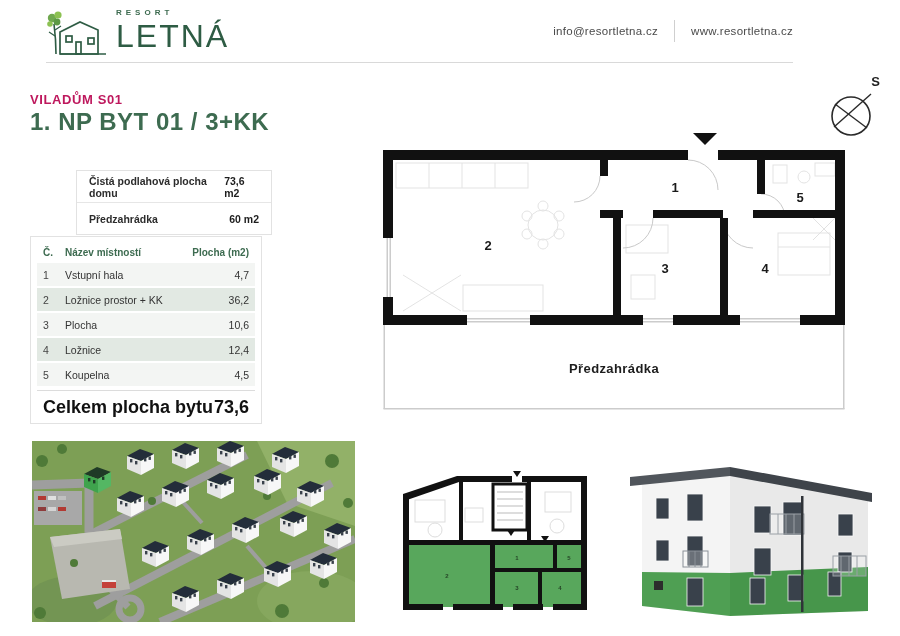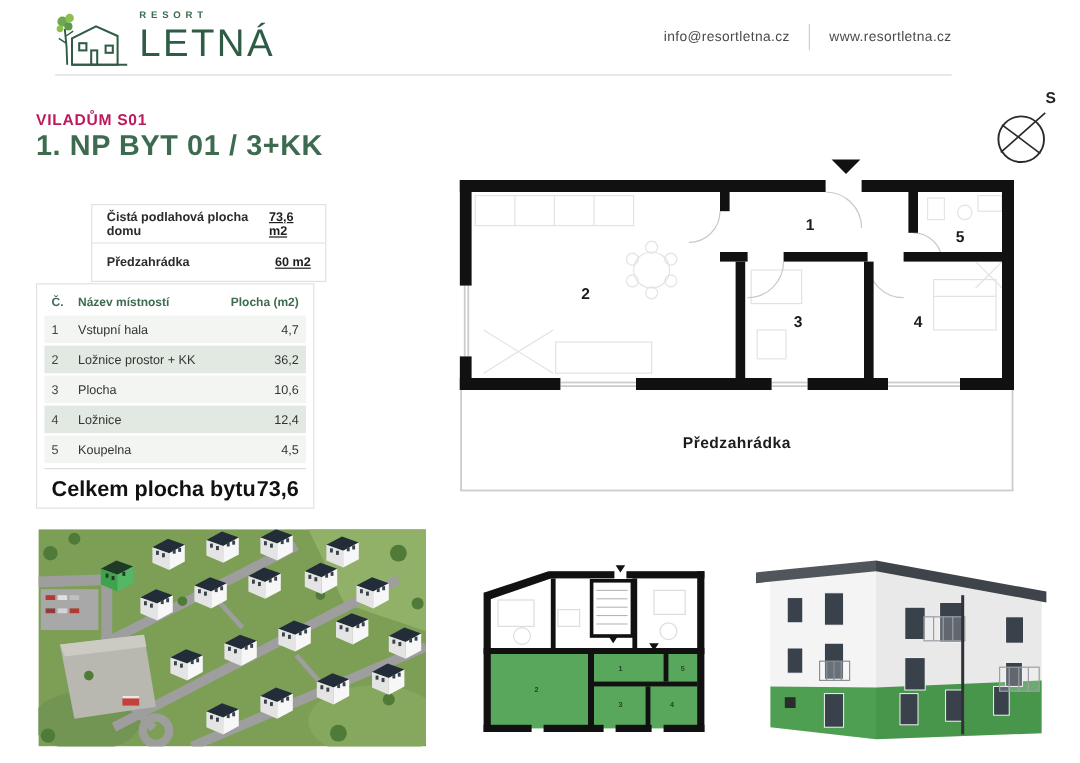--- a/index.html
+++ b/index.html
@@ -20,21 +20,21 @@
   .contacts .vsep{width:1px;height:22px;background:#cfcfcf;}
   .contacts a{color:#4a4a4a;text-decoration:none;}
   
   .subtitle{position:absolute;left:30px;top:92px;font-size:13px;font-weight:bold;color:#be185d;letter-spacing:.6px;}
   .page-title{position:absolute;left:30px;top:108px;font-size:24px;font-weight:bold;color:#3d6b50;letter-spacing:.5px;}
   
   .summary-box{position:absolute;left:30px;top:170px;width:196px;border:1px solid #e2e2e2;background:#fff;box-sizing:border-box;margin-left:46px;}
   .summary-row{display:flex;justify-content:space-between;align-items:center;height:31px;padding:0 12px;}
   .summary-row + .summary-row{border-top:1px solid #e6e6e6;}
   .summary-label{font-size:10.5px;font-weight:bold;color:#2c2c2c;}
-  .summary-value{font-size:10.5px;font-weight:bold;color:#1d1d1d;text-decoration:underline;}
+  .summary-value{font-size:10.5px;font-weight:bold;color:#1d1d1d;}
   
   .rooms-box{position:absolute;left:30px;top:236px;width:232px;border:1px solid #e2e2e2;background:#fff;box-sizing:border-box;padding:4px 6px 0 6px;}
   .rooms-header{display:flex;align-items:center;height:22px;font-size:10px;font-weight:bold;color:#3d6b50;padding:0 6px;}
   .rooms-header .col-num{width:22px;}
   .rooms-header .col-name{flex:1;}
   .rooms-header .col-area{text-align:right;}
   .room-row{display:flex;align-items:center;height:23px;margin-bottom:2px;font-size:10.5px;color:#333;padding:0 6px;}
   .room-row:nth-child(odd){background:#f3f5f3;}
   .room-row:nth-child(even){background:#e2e9e3;}
   .room-row .col-num{width:22px;color:#444;}

